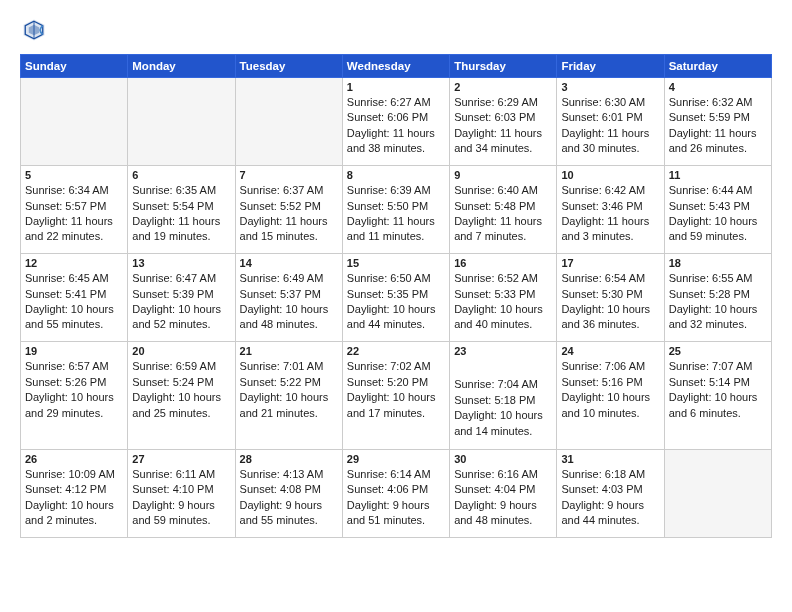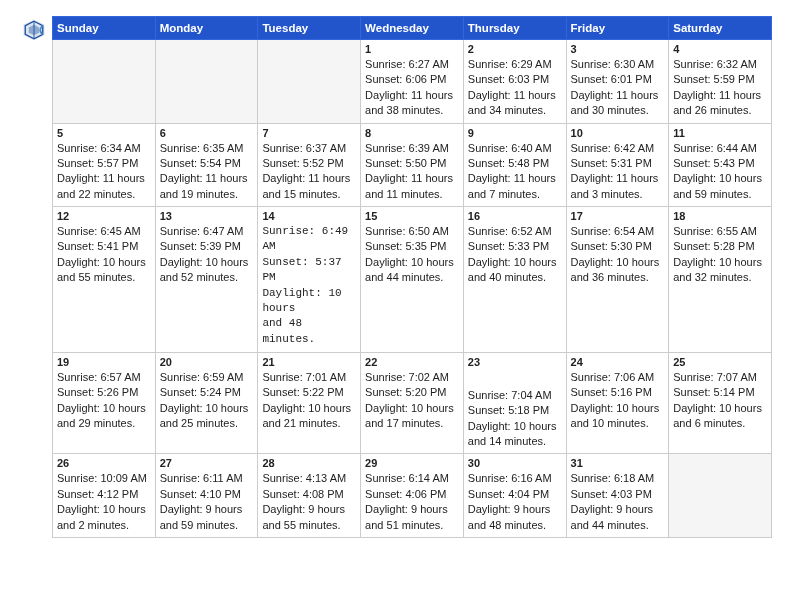--- a/index.html
+++ b/index.html
@@ -8,21 +8,21 @@
       background: #fff;
       width: 792px;
       height: 612px;
       overflow: hidden;
     }
     .page {
       width: 792px;
       height: 548px;
       padding: 16px 20px 10px 20px;
       display: flex;
-      flex-direction: row;
+      flex-direction: column;
     }
     .header {
       display: flex;
       justify-content: space-between;
       align-items: flex-start;
       margin-bottom: 10px;
     }
     .logo {
       display: flex;
       align-items: center;
@@ -204,21 +204,21 @@
           <td>
             <span class="day-num">9</span>
             <div class="day-info" style="white-space: pre-line;">Sunrise: 6:40 AM
 Sunset: 5:48 PM
 Daylight: 11 hours
 and 7 minutes.</div>
           </td>
           <td>
             <span class="day-num">10</span>
             <div class="day-info" style="white-space: pre-line;">Sunrise: 6:42 AM
-Sunset: 5:31 PM
+Sunset: 3:46 PM
 Daylight: 11 hours
 and 3 minutes.</div>
           </td>
           <td>
             <span class="day-num">11</span>
             <div class="day-info" style="white-space: pre-line;">Sunrise: 6:44 AM
 Sunset: 5:43 PM
 Daylight: 10 hours
 and 59 minutes.</div>
           </td>
@@ -233,21 +233,21 @@
           </td>
           <td>
             <span class="day-num">13</span>
             <div class="day-info" style="white-space: pre-line;">Sunrise: 6:47 AM
 Sunset: 5:39 PM
 Daylight: 10 hours
 and 52 minutes.</div>
           </td>
           <td>
             <span class="day-num">14</span>
-            <div class="day-info" style="white-space: pre-line; font-family: Liberation Mono, monospace;">Sunrise: 6:49 AM
+            <div class="day-info" style="white-space: pre-line;">Sunrise: 6:49 AM
 Sunset: 5:37 PM
 Daylight: 10 hours
 and 48 minutes.</div>
           </td>
           <td>
             <span class="day-num">15</span>
             <div class="day-info" style="white-space: pre-line;">Sunrise: 6:50 AM
 Sunset: 5:35 PM
 Daylight: 10 hours
 and 44 minutes.</div>

